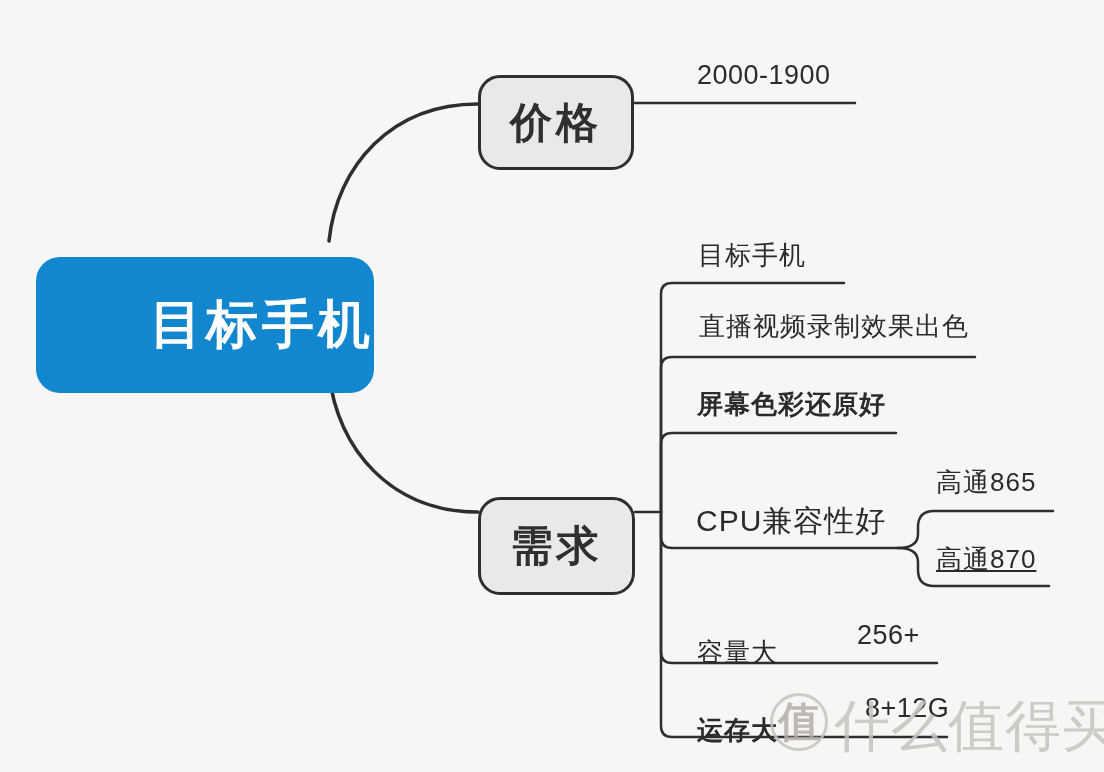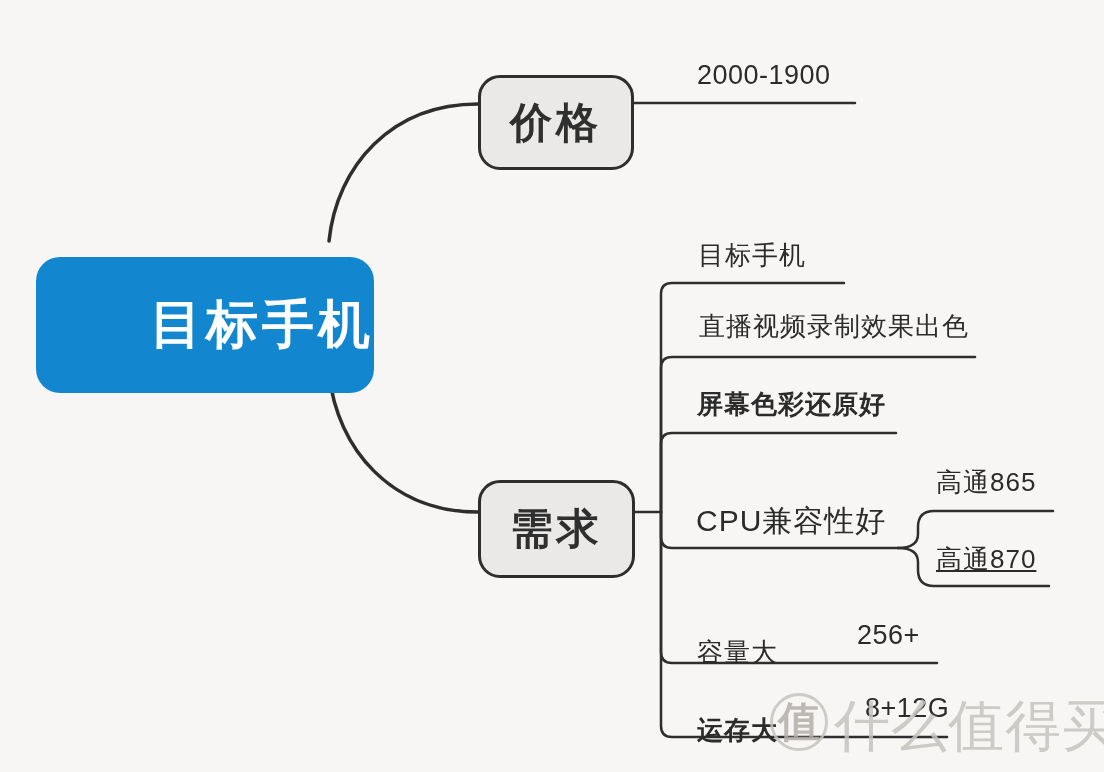--- a/index.html
+++ b/index.html
@@ -56,21 +56,21 @@
   }
   .branch-node {
     background: var(--node-fill);
     border: 3.5px solid var(--line);
     border-radius: 22px;
     color: #2f2f2f;
     font-size: 42px;
     letter-spacing: 4px;
   }
   .branch-node.price { left: 478px; top: 57px;  width: 156px; height: 95px; }
-  .branch-node.needs { left: 478px; top: 462px; width: 157px; height: 98px; text-align: center; }
+  .branch-node.needs { left: 478px; top: 479px; width: 157px; height: 98px; text-align: center; }
 
   .leaf {
     position: absolute;
     z-index: 2;
     color: var(--text);
     font-size: 26px;
     letter-spacing: 1px;
     white-space: nowrap;
     line-height: 1.1;
   }

